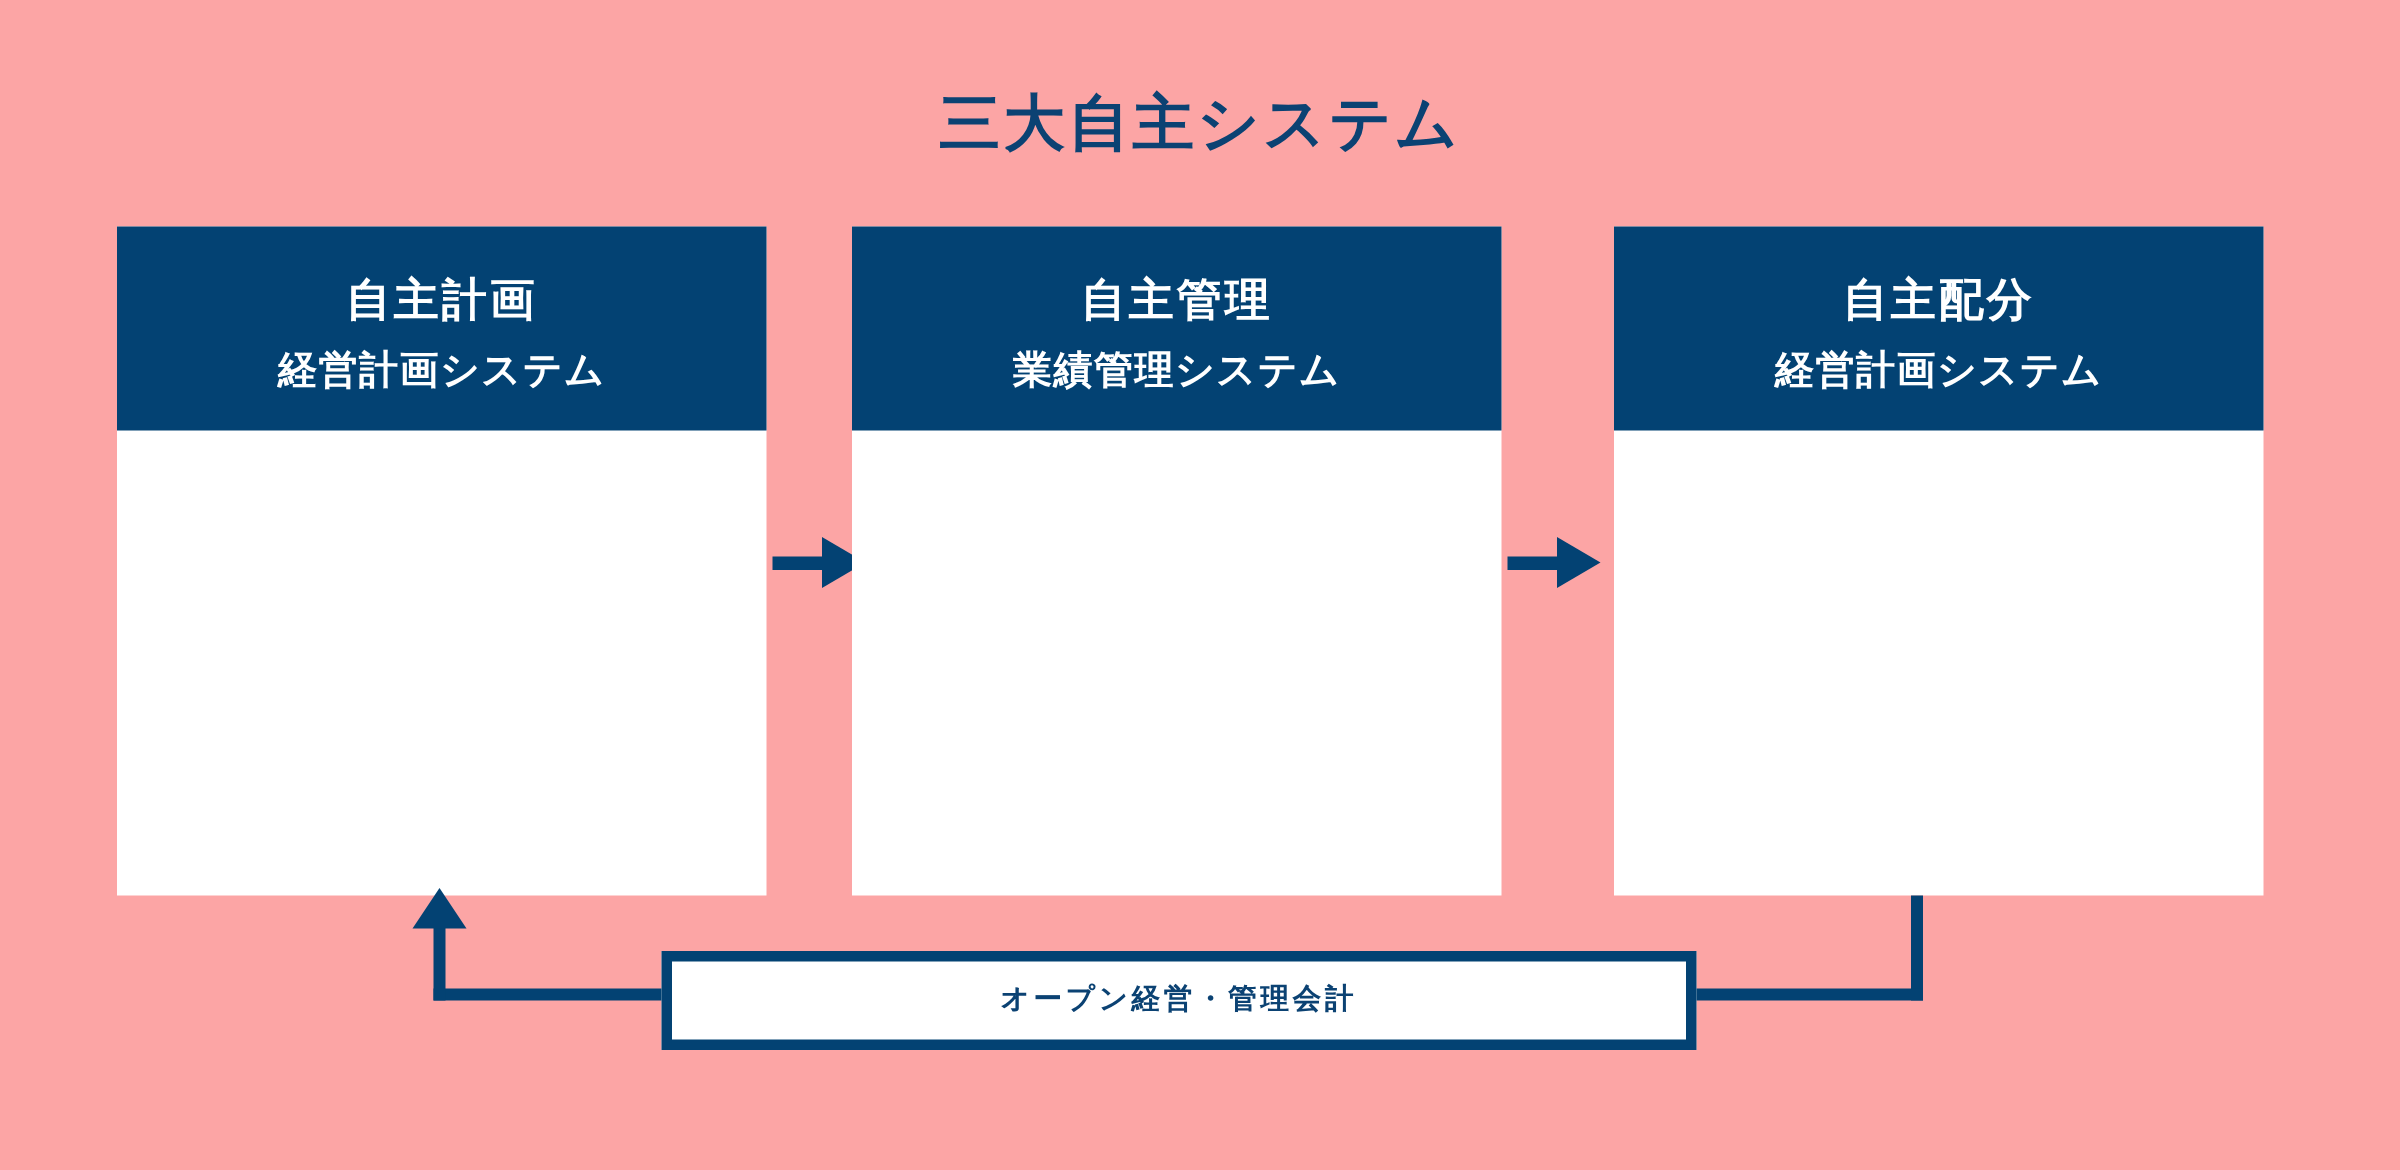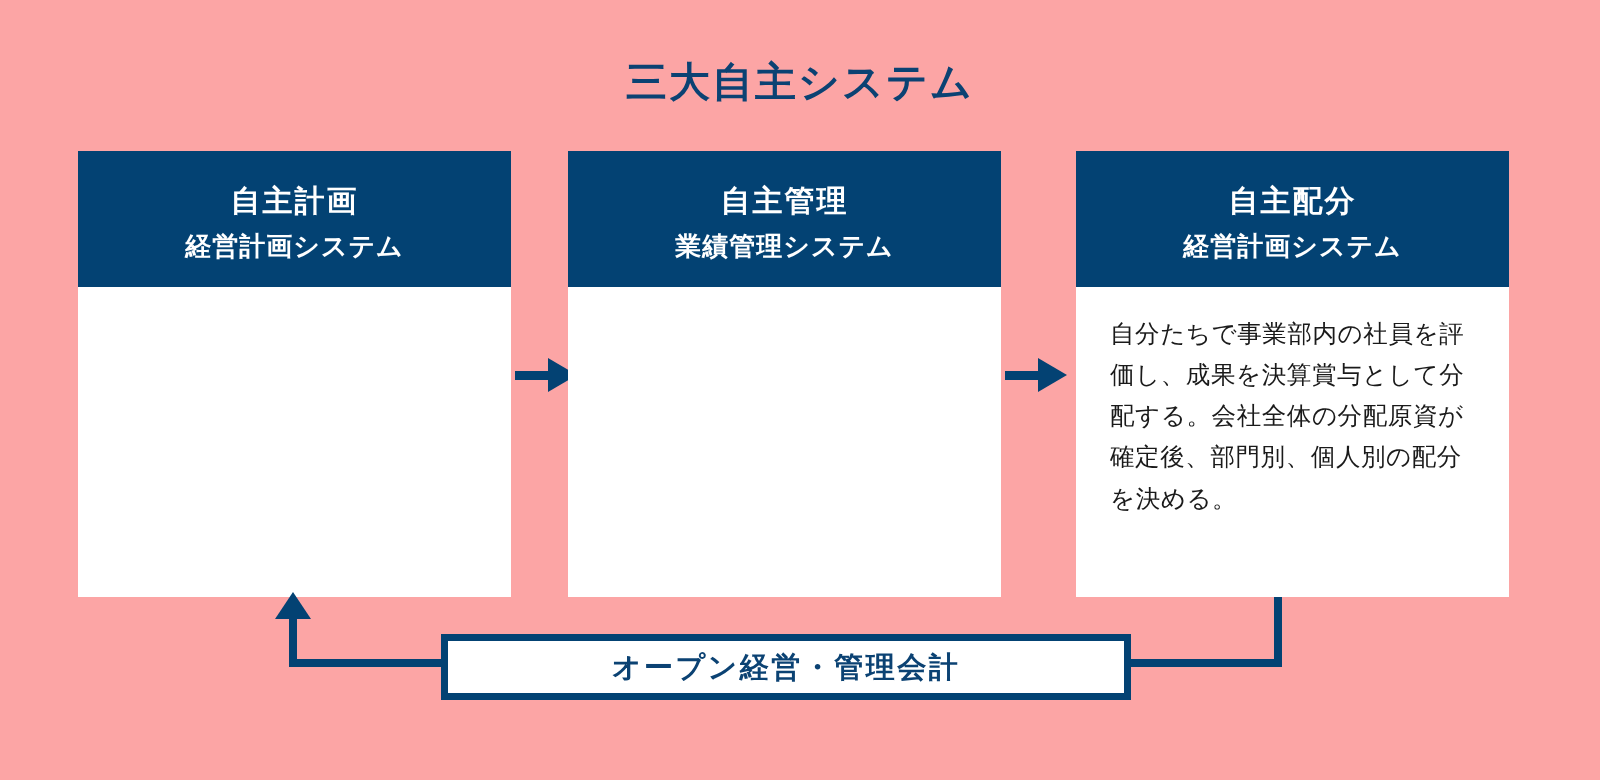--- a/index.html
+++ b/index.html
@@ -161,21 +161,21 @@
     width: 690px;
     height: 66px;
     background: #ffffff;
     border: 7px solid #034273;
     box-sizing: border-box;
     display: flex;
     align-items: center;
     justify-content: center;
   }
   .bottom-bar-label {
-    font-size: 29px;
+    font-size: 19px;
     font-weight: bold;
     color: #0b4273;
     letter-spacing: 2.5px;
     line-height: 1.2;
   }
 </style>
 </head>
 <body>
 
 <div class="canvas">
@@ -204,21 +204,20 @@
   <div class="h-arrow h-arrow-2">
     <div class="shaft"></div>
     <div class="head"></div>
   </div>
 
   <div class="card card-3">
     <div class="card-head">
       <div class="card-head-title">自主配分</div>
       <div class="card-head-sub">経営計画システム</div>
     </div>
-    <div class="card-body">自分たちで事業部内の社員を評価し、成果を決算賞与として分配する。会社全体の分配原資が確定後、部門別、個人別の配分を決める。</div>
   </div>
 
   <div class="loop-right-vert"></div>
   <div class="loop-right-horiz"></div>
   <div class="loop-left-horiz"></div>
   <div class="loop-left-vert"></div>
   <div class="loop-left-head"></div>
 
   <div class="bottom-bar">
     <span class="bottom-bar-label">オープン経営・管理会計</span>

